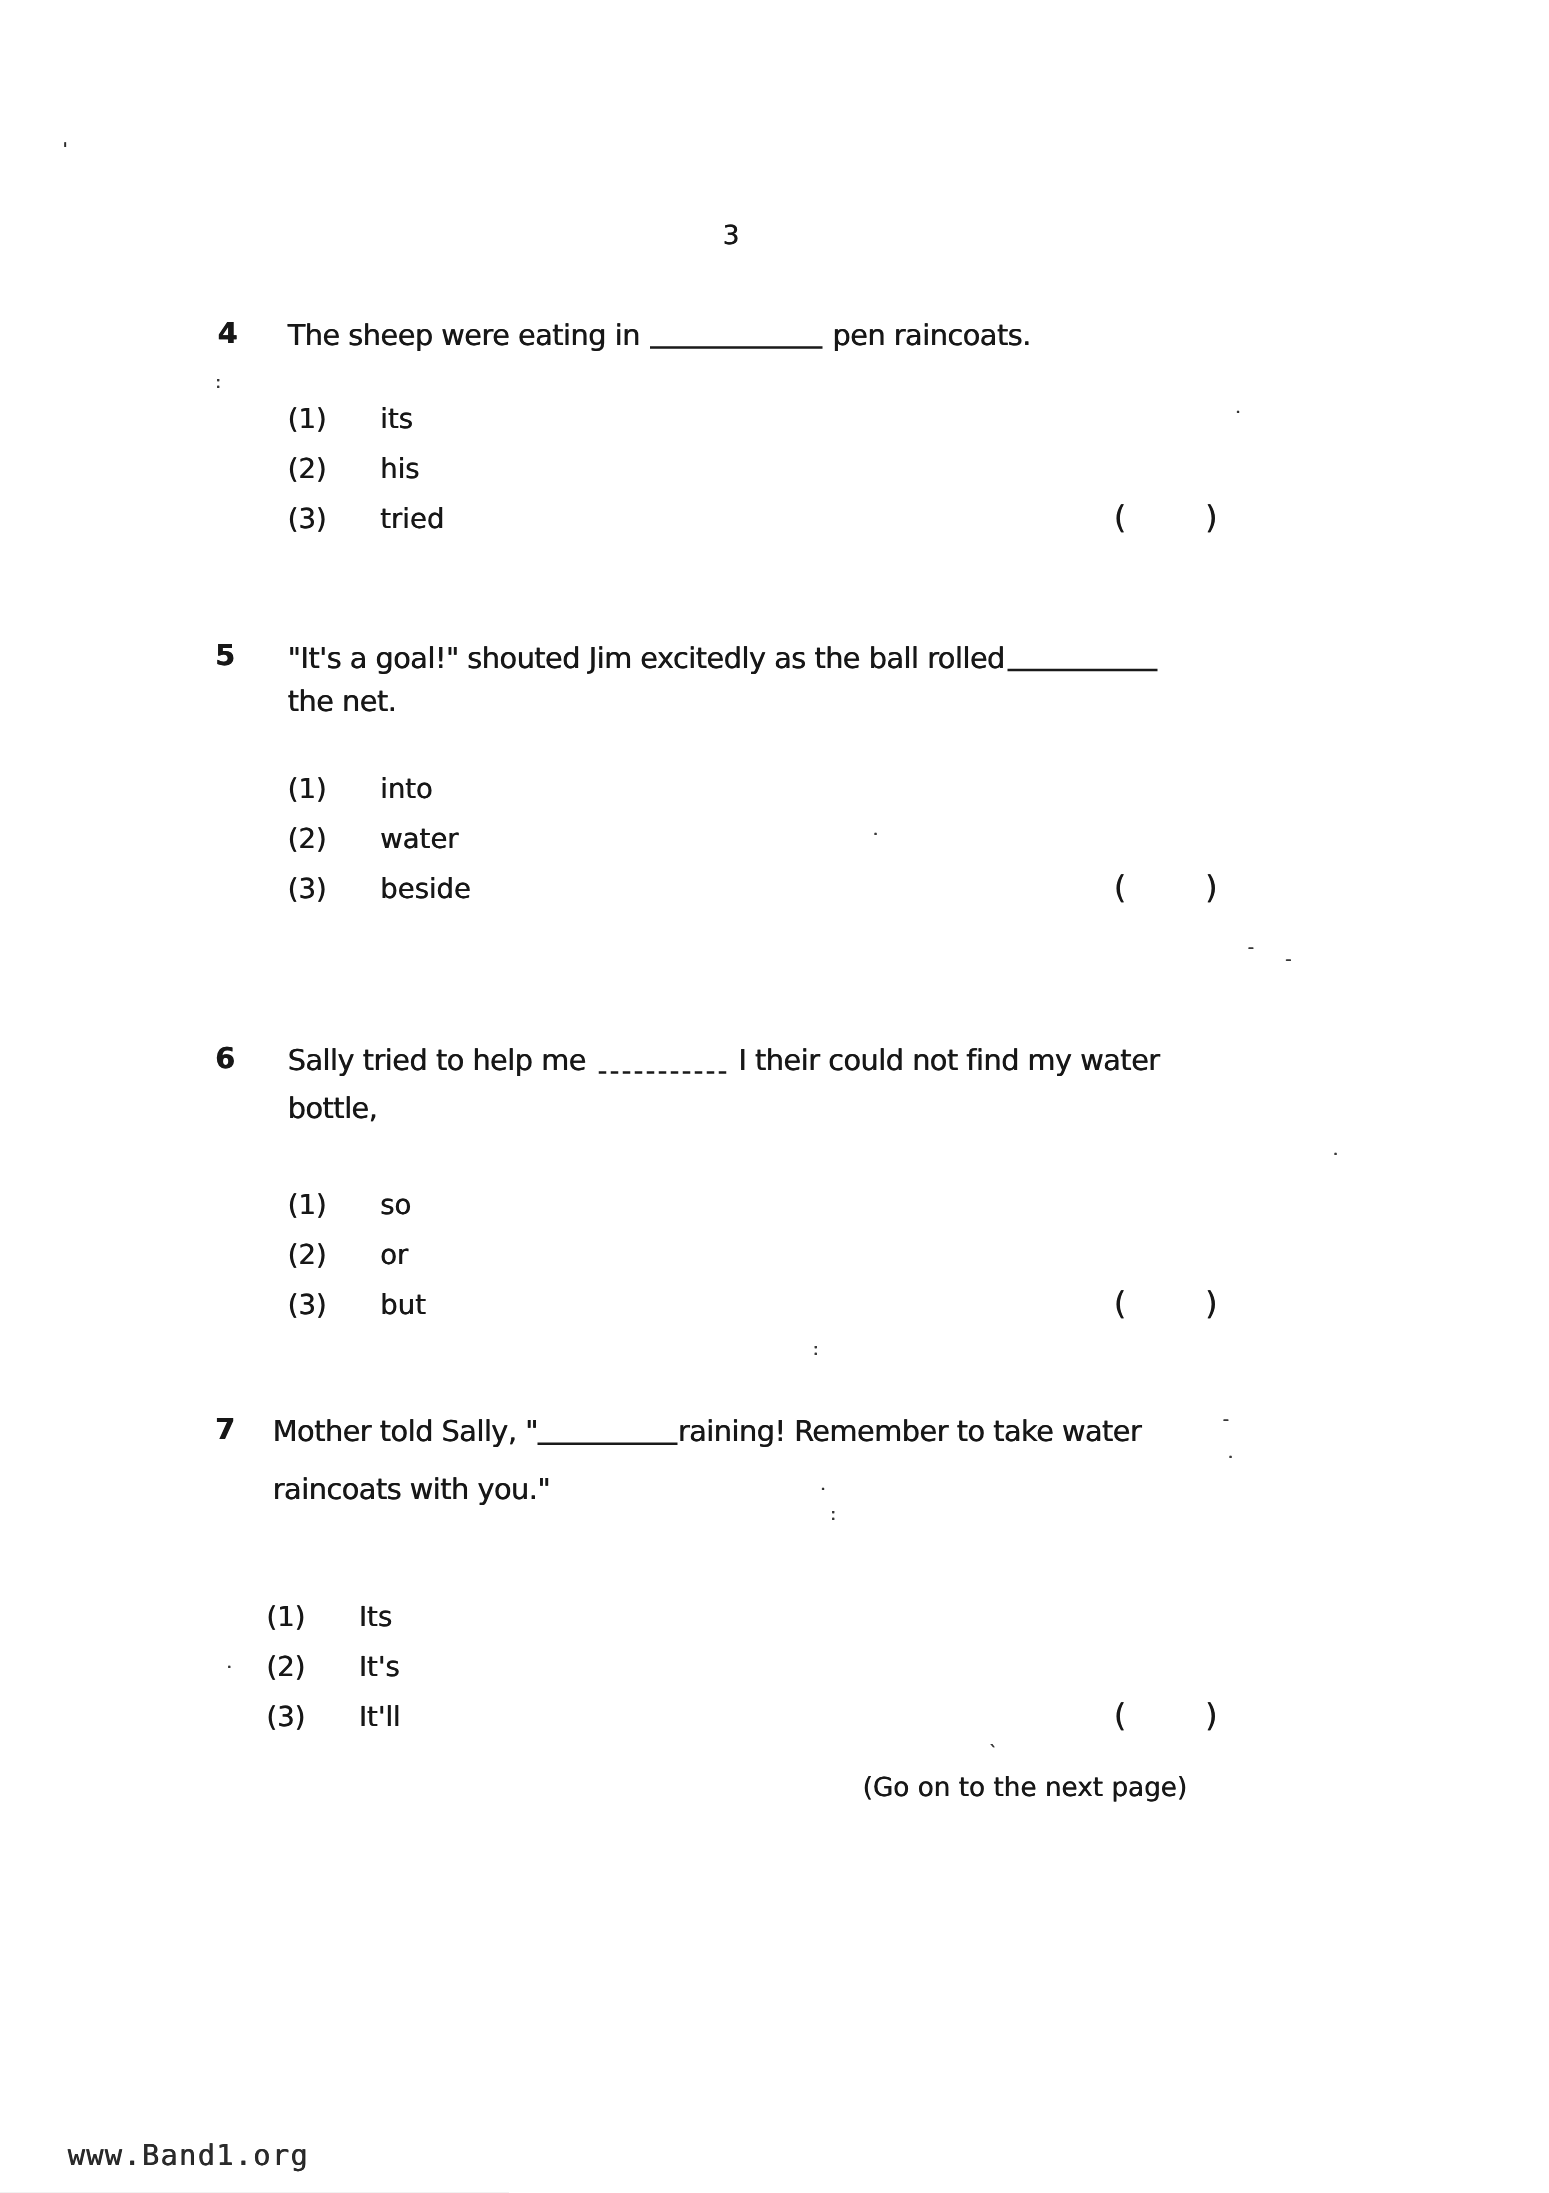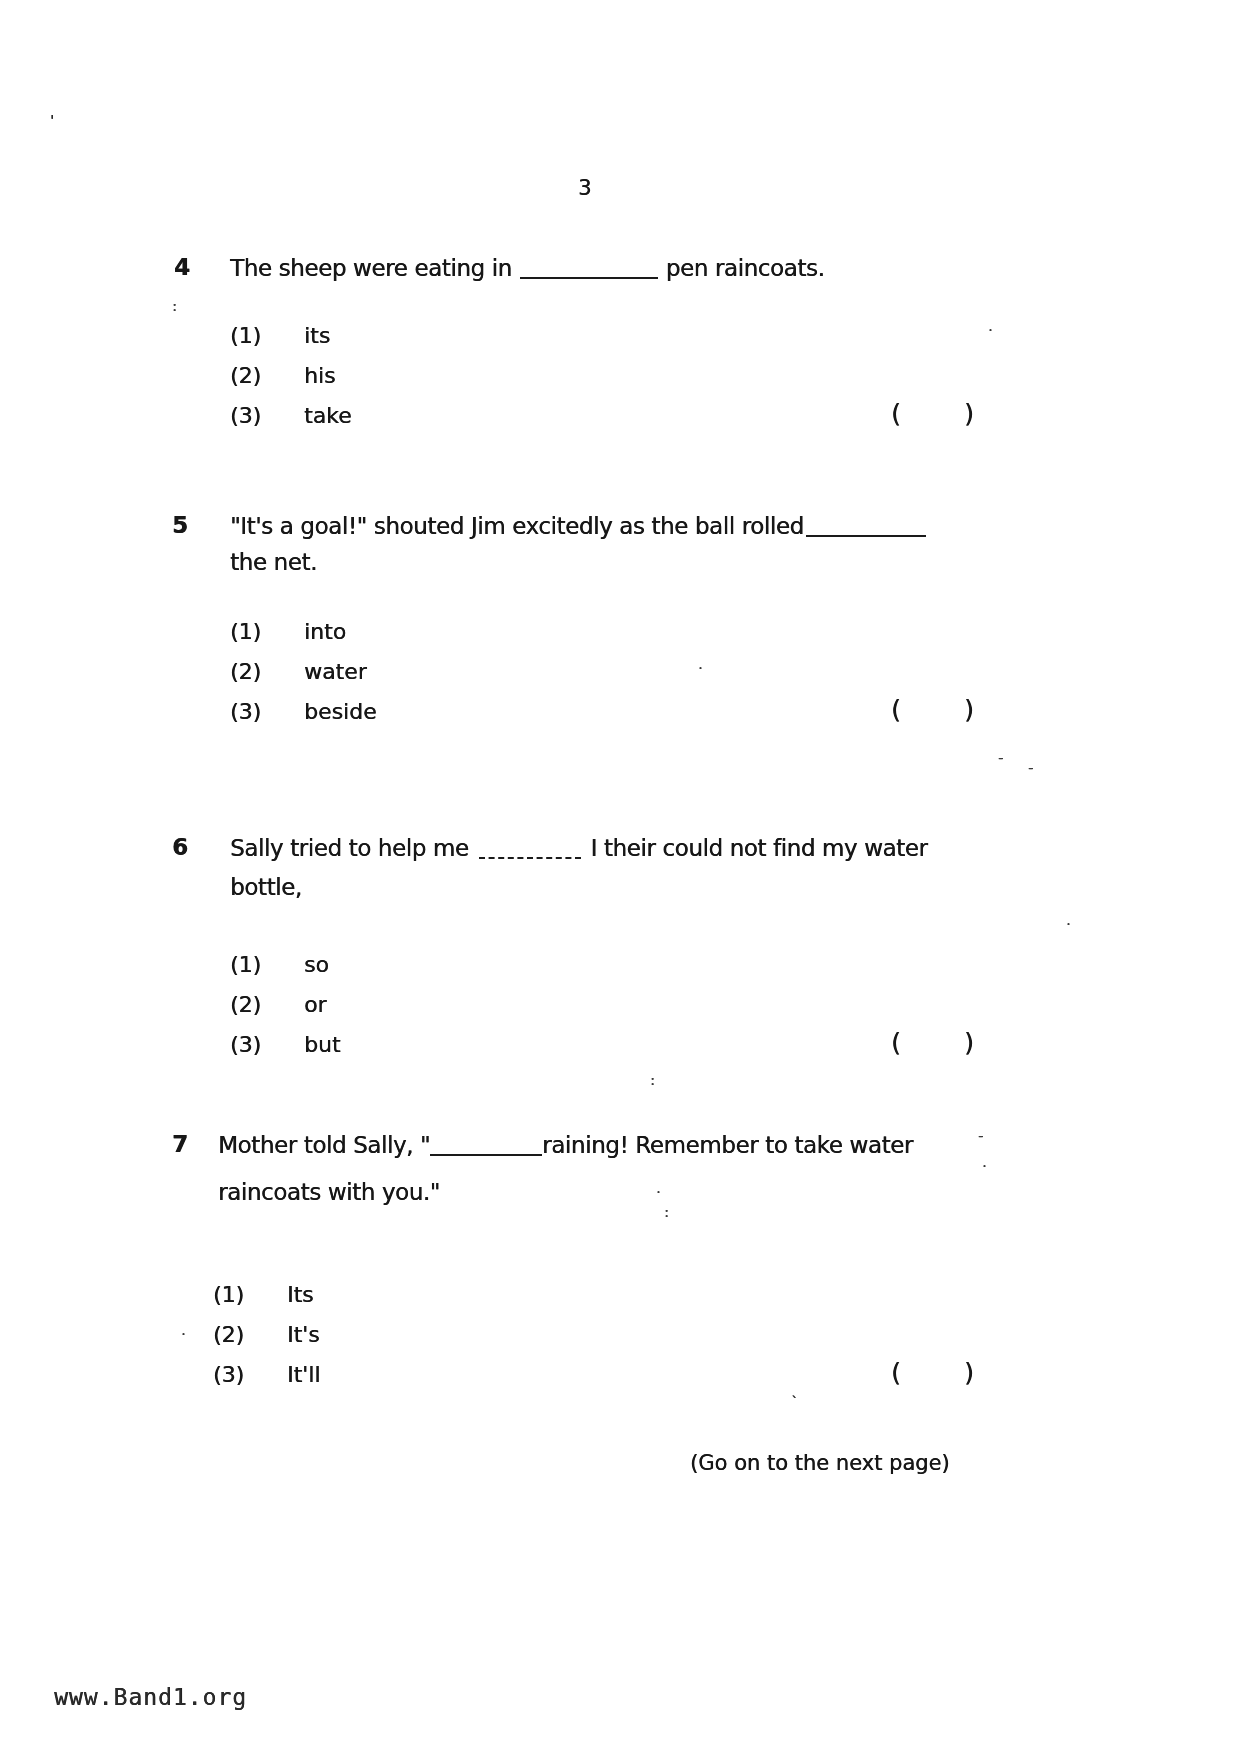--- a/index.html
+++ b/index.html
@@ -17,22 +17,22 @@
   .bk4{width:138px;margin:0 8px;}
   .bk5{width:120px;margin-left:2px;}
   .bk6{width:102px;margin:0 10px;border-bottom-style:dashed;}
   .bk7{width:112px;margin:0;}
   .opt{position:absolute;left:230px;display:flex;font-size:22px;}
   .opt.q7{left:213px;}
   .olabel{display:inline-block;width:74px;}
   .bracket{font-size:25px;}
   .br-open{left:891px;}
   .br-close{left:964px;}
-  .note{font-size:21px;margin-top:33px;}
-  .watermark{font-family:"DejaVu Sans Mono",monospace;font-size:23px;color:#2b2b2b;letter-spacing:1px;}
+  .note{font-size:21px;}
+  .watermark{font-family:"DejaVu Sans Mono",monospace;font-size:23px;color:#2b2b2b;letter-spacing:1px;margin-top:28px;}
   .art{position:absolute;font-size:14px;color:#3a3a3a;}
 </style>
 </head>
 <body>
 
 <div class="sheet ink">
 
   <div class="abs page-number" style="left:578px;top:176px;">3</div>
 
   <section>
@@ -41,21 +41,21 @@
     <div class="opt" style="top:323px;">
         <span class="olabel">(1)</span>
         <span>its</span>
       </div>
     <div class="opt" style="top:363px;">
         <span class="olabel">(2)</span>
         <span>his</span>
       </div>
     <div class="opt" style="top:403px;">
         <span class="olabel">(3)</span>
-        <span>take</span>
+        <span>tried</span>
       </div>
     <span class="abs bracket br-open" style="top:399px;">(</span>
     <span class="abs bracket br-close" style="top:399px;">)</span>
   </section>
 
   <section>
     <span class="abs qnum" style="left:172px;top:512px;">5</span>
     <div class="abs qline" style="left:230px;top:512px;"><span>"It's a goal!" shouted Jim excitedly as the ball rolled</span><span class="blank bk5"></span><span></span></div>
     <div class="abs qline" style="left:230px;top:549px;">the net.</div>
     <div class="opt" style="top:619px;">

